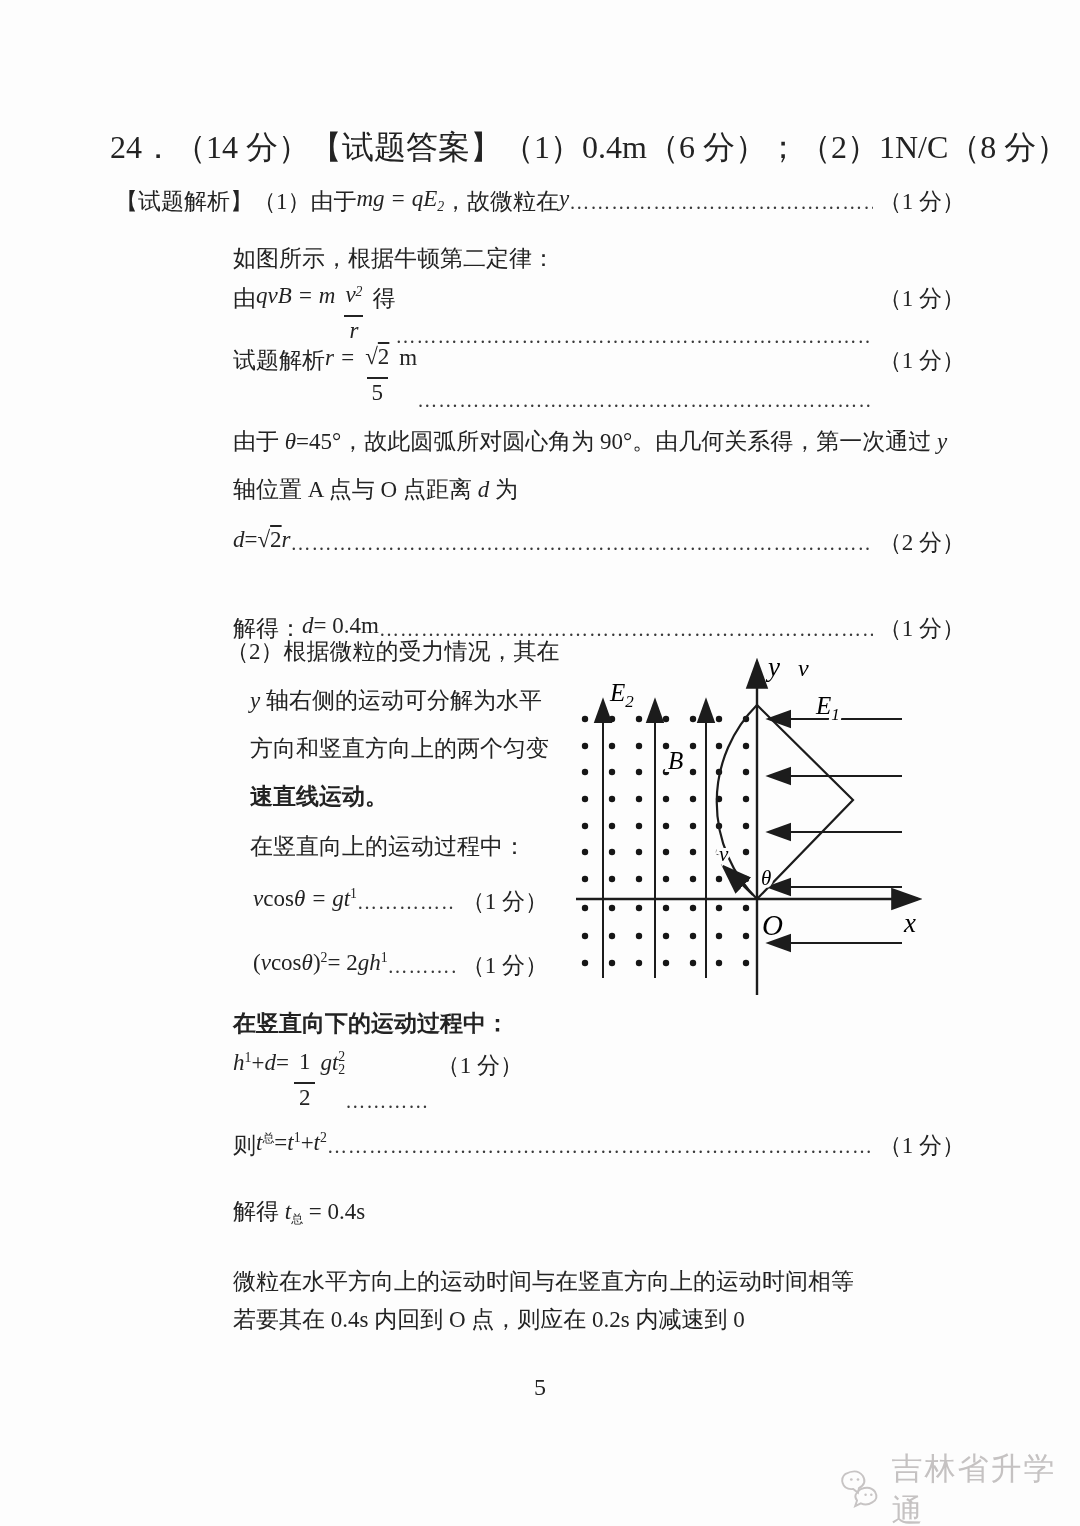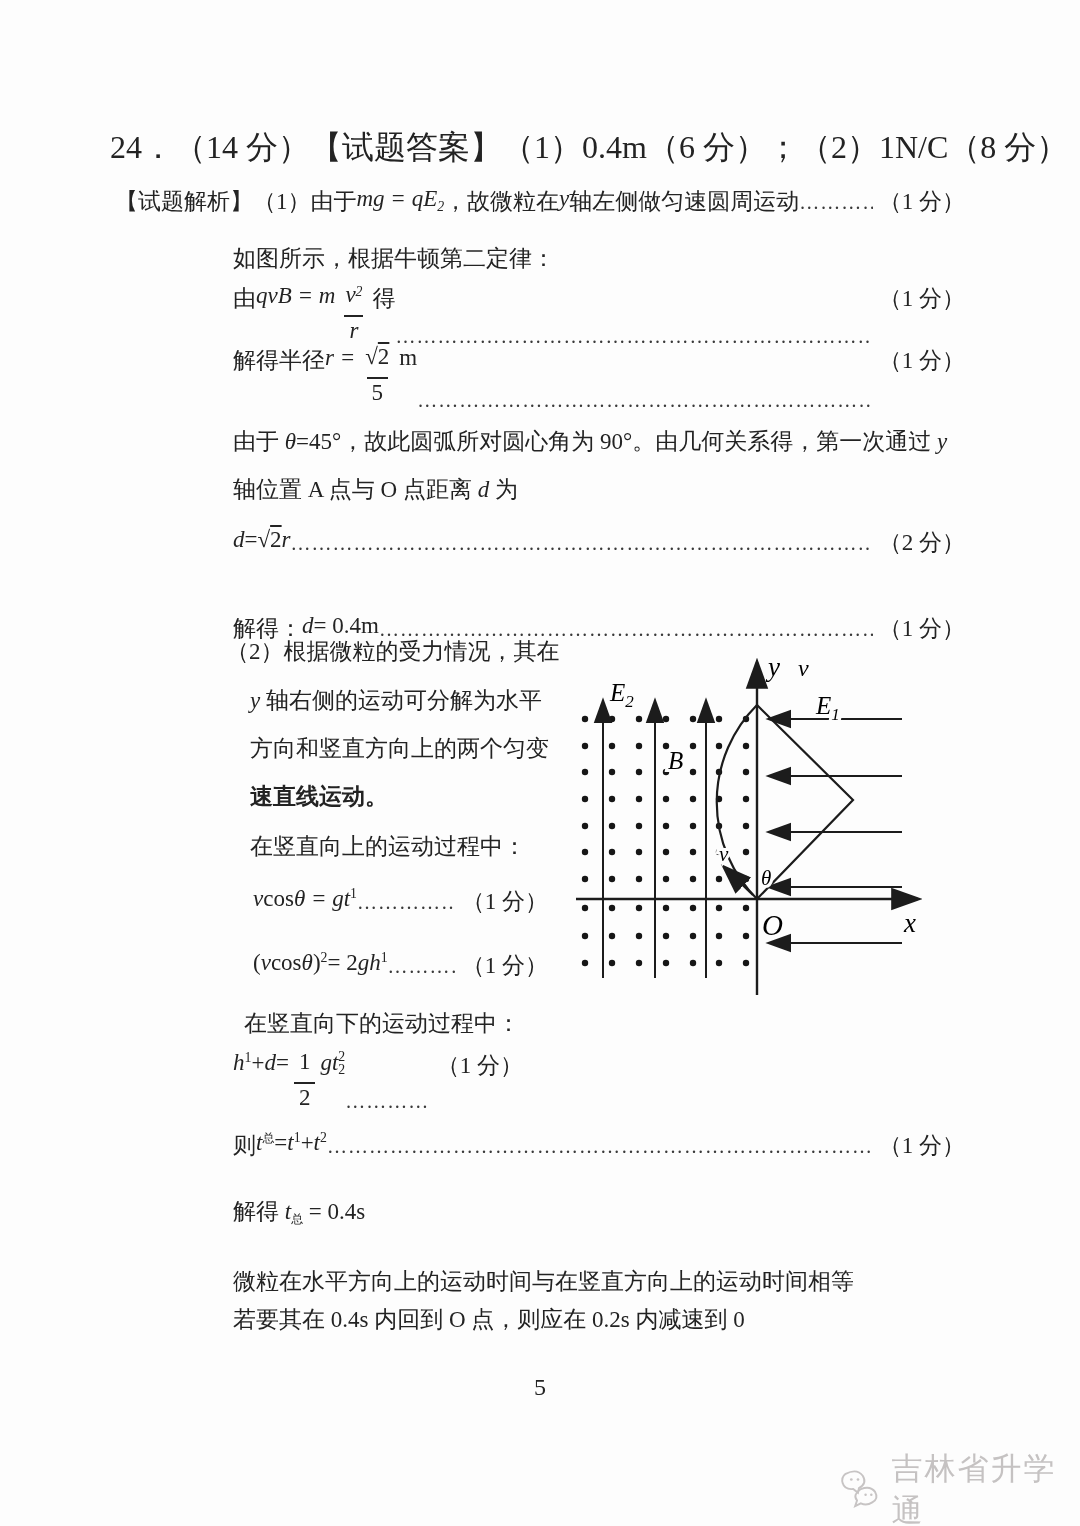--- a/index.html
+++ b/index.html
@@ -33,41 +33,40 @@
 </head>
 <body>
 
 <div class="line" style="left:110px;top:126px;font-size:32px;">24．（14 分）【试题答案】（1）0.4m（6 分）；（2）1N/C（8 分）</div>
 
 <div class="line row" style="left:115px;top:186px;width:850px;">
   <span>【试题解析】（1）由于 </span>
     <span class="it"><span>mg = qE</span><sub>2</sub></span>
     <span>，故微粒在 </span>
     <span class="it">y</span>
-    <span> 轴左侧做匀速圆周运动</span>
   <span class="dots">………………………………………………</span>
   <span class="score">（1 分）</span>
 </div>
 
 <div class="line" style="left:233px;top:243px;">如图所示，根据牛顿第二定律：</div>
 
 <div class="line row" style="left:233px;top:283px;width:732px;height:68px;">
   <span>由 </span>
     <span class="it">qvB = m</span>
   <span class="frac">
     <span class="num it"><span>v</span><sup>2</sup></span>
     <span class="den it">r</span>
   </span>
   <span> 得</span>
   <span class="dots">………………………………………………………………………………………………</span>
   <span class="score">（1 分）</span>
 </div>
 
 <div class="line row" style="left:233px;top:345px;width:732px;height:70px;">
-  <span>解得半径 </span>
+  <span>试题解析 </span>
     <span class="it">r =</span>
   <span class="frac">
     <span class="num"><span>√</span><span class="ol">2</span></span>
     <span class="den">5</span>
   </span>
   <span> m</span>
   <span class="dots">………………………………………………………………………………………………</span>
   <span class="score">（1 分）</span>
 </div>
 
@@ -234,21 +233,21 @@
   <text x="798" y="676" font-size="24" font-style="italic">v</text>
   <text x="904" y="932" font-size="27" font-style="italic">x</text>
   <text x="762" y="935" font-size="29" font-style="italic">O</text>
   <text x="816" y="714" font-size="25" font-style="italic" class="halo"><tspan>E</tspan><tspan dy="6" font-size="17">1</tspan></text>
   <text x="610" y="701" font-size="25" font-style="italic" class="halo"><tspan>E</tspan><tspan dy="6" font-size="17">2</tspan></text>
   <text x="668" y="769" font-size="25" font-style="italic" class="halo">B</text>
   <text x="761" y="885" font-size="21" font-style="italic" class="halo">θ</text>
   <text x="719" y="861" font-size="21" font-style="italic" class="halo">v</text>
 </svg>
 
-<div class="line" style="left:244px;top:1008px;">在竖直向下的运动过程中：</div>
+<div class="line" style="left:233px;top:1008px;font-weight:bold;">在竖直向下的运动过程中：</div>
 
 <div class="line row" style="left:233px;top:1050px;width:290px;height:66px;">
   <span class="it">h</span>
     <sub>1</sub>
     <span> + </span>
     <span class="it">d</span>
     <span> = </span>
   <span class="frac">
     <span class="num">1</span>
     <span class="den">2</span>

